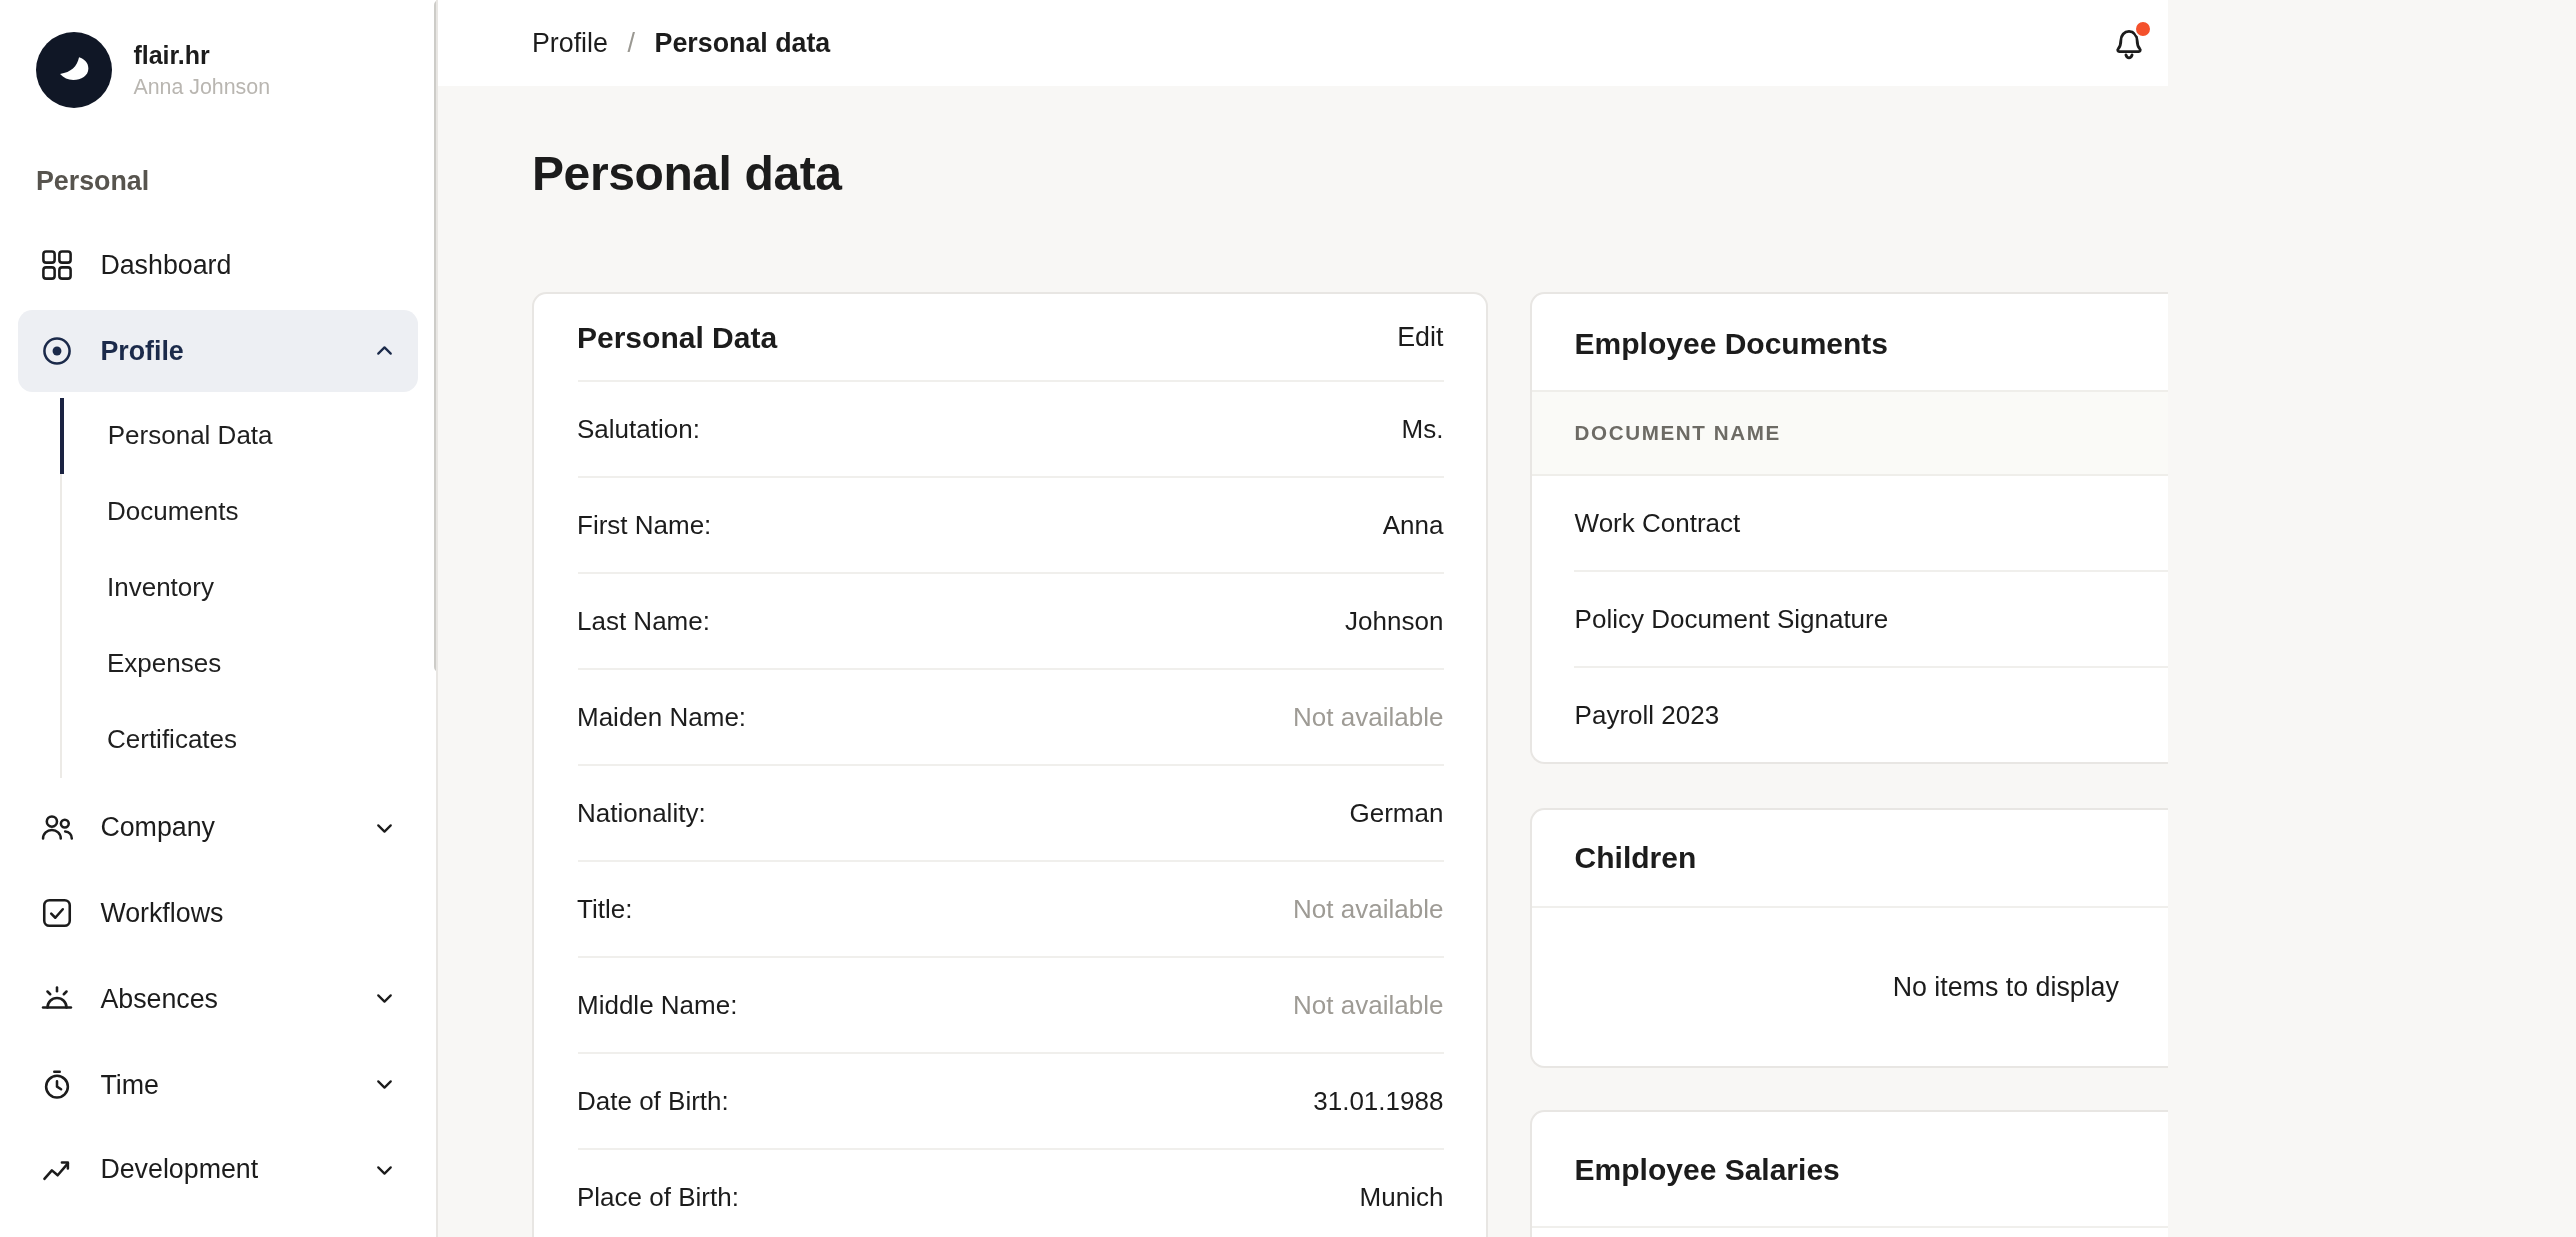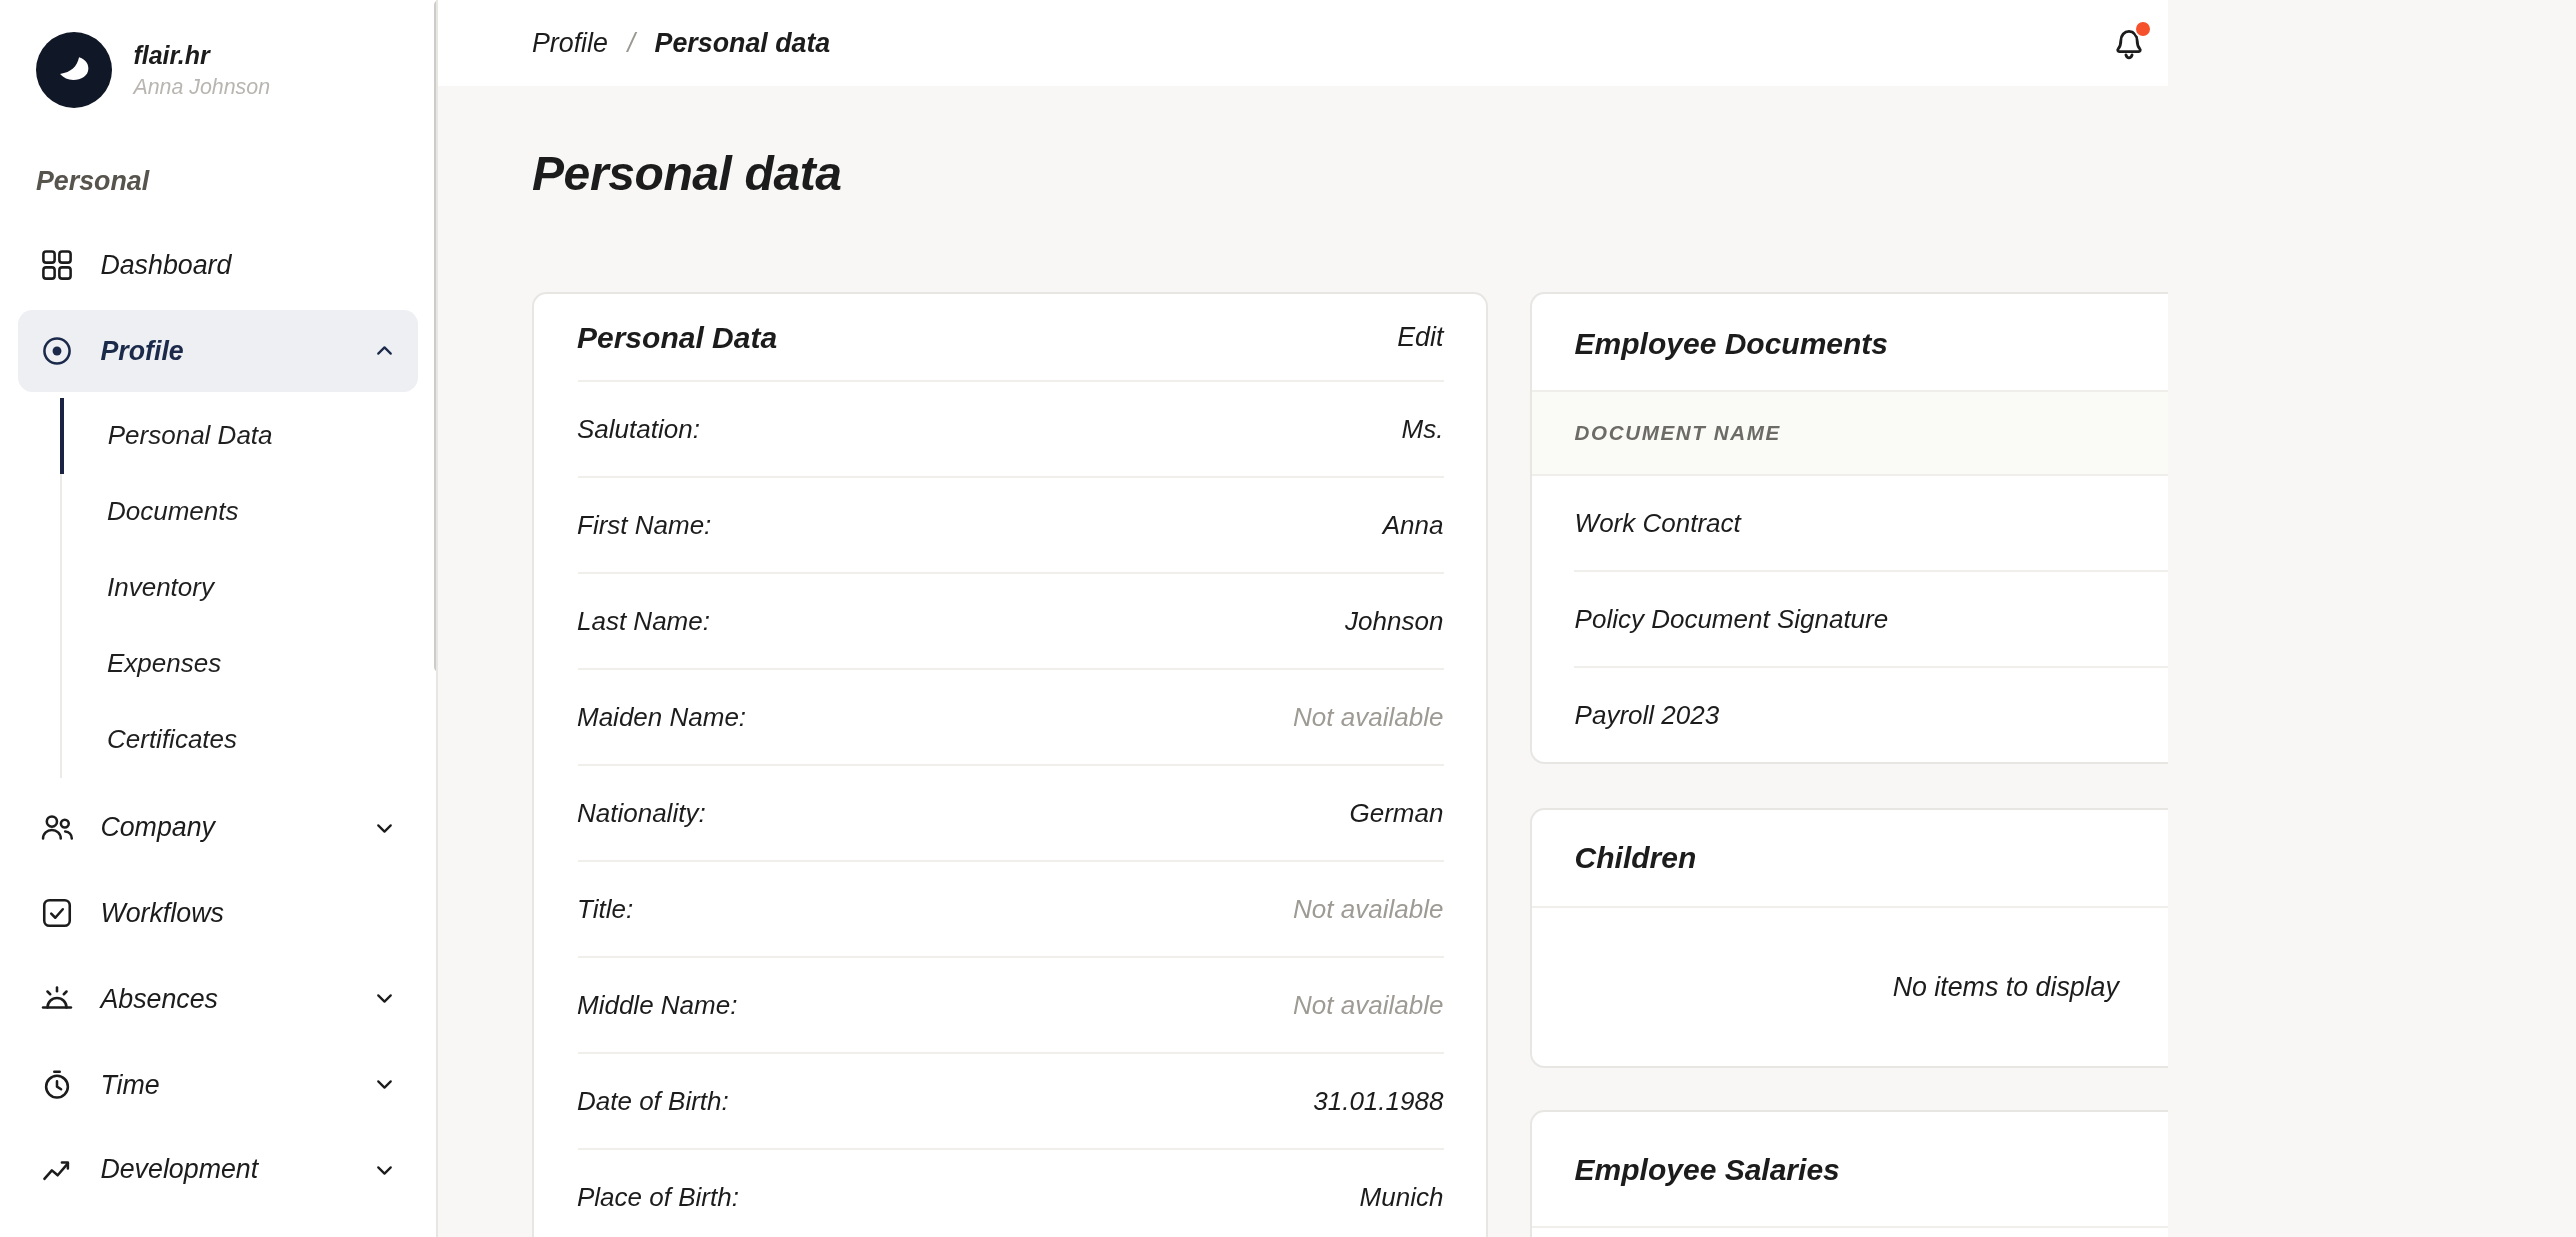--- a/index.html
+++ b/index.html
@@ -1,16 +1,16 @@
 <!DOCTYPE html>
 <html style="font-size:14.3px"><head>
 <meta charset="utf-8">
 <style>
   html,body{margin:0;padding:0;width:2576px;height:1238px;overflow:hidden;background:#f8f7f5;}
-  .stage{width:2168px;height:1238px;overflow:hidden;position:relative;font-style:italic;}
+  .stage{width:2168px;height:1238px;overflow:hidden;position:relative;}
   .app{width:1288px;height:619px;transform:scale(2);transform-origin:0 0;display:flex;
        font-family:"Liberation Sans",sans-serif;color:#1c1c1c;background:#f8f7f5;position:relative;}
   svg{display:block;}
   .icon svg{stroke:currentColor;fill:none;stroke-width:1.5;stroke-linecap:round;stroke-linejoin:round;}
 
   
   .sidebar{width:218px;flex-shrink:0;background:#fff;border-right:0.9px solid #e8e6e3;
            padding-top:16px;position:relative;overflow:hidden;}
   .brand{display:flex;align-items:center;gap:10.7px;padding:0 18px;}
   .brand-logo{width:38px;height:38px;border-radius:50%;background:#101726;display:flex;

